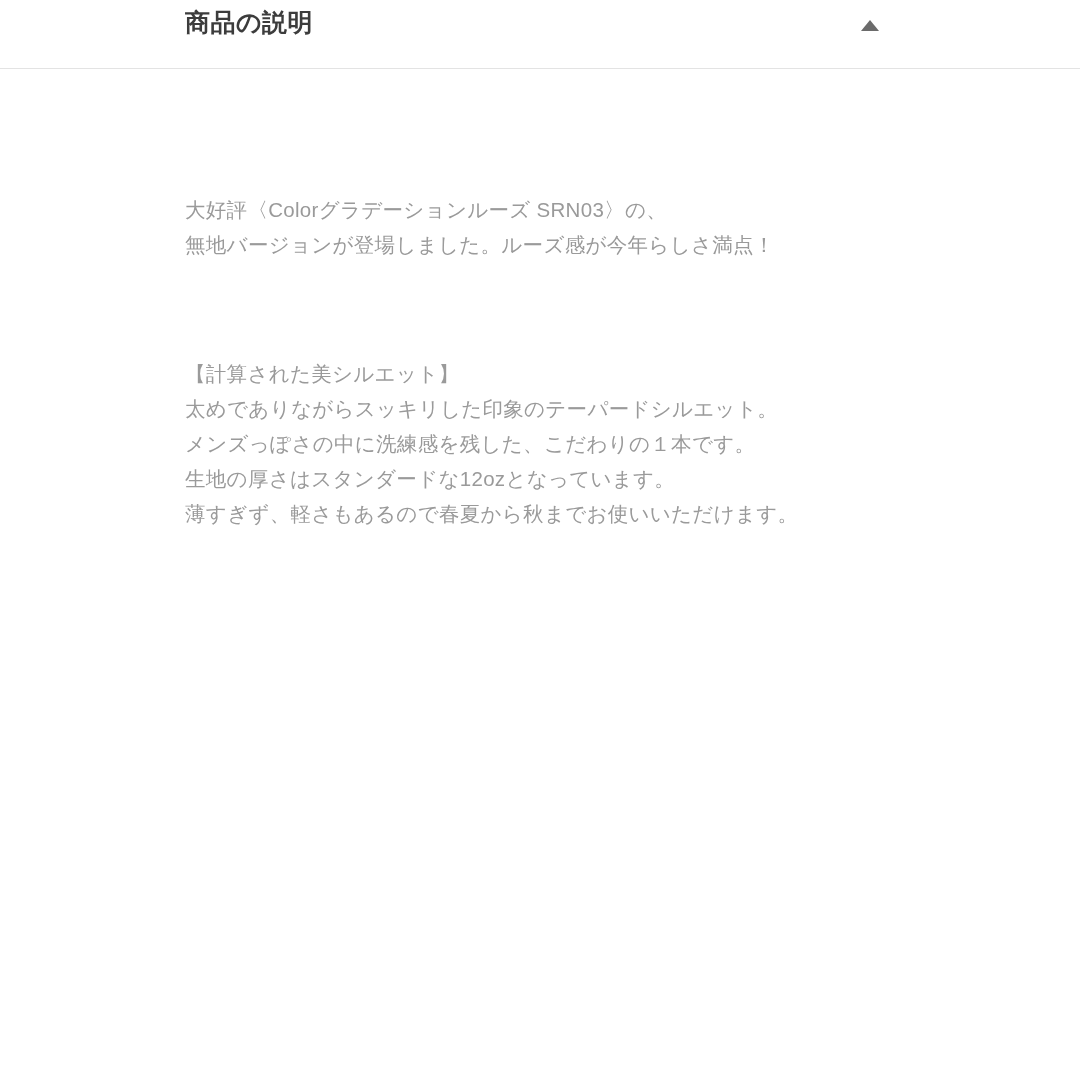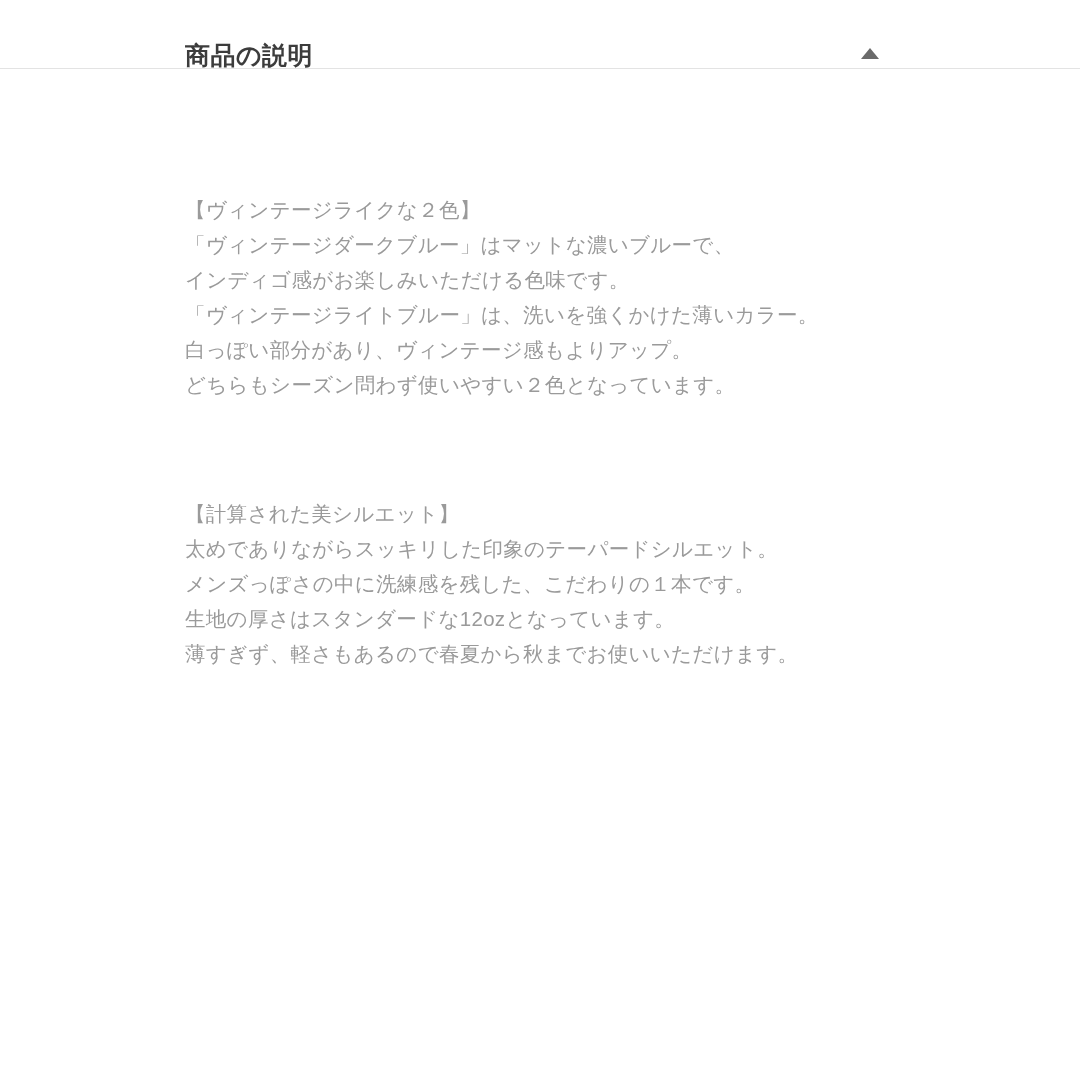--- a/index.html
+++ b/index.html
@@ -16,26 +16,26 @@
   .page {
     position: relative;
     width: 1080px;
     height: 1080px;
     background: #ffffff;
     box-sizing: border-box;
   }
   
   .section-header {
     position: absolute;
-    top: 0;
+    top: 10px;
     left: 0;
     width: 1080px;
     height: 68px;
     display: flex;
-    align-items: flex-end;
+    align-items: flex-start;
     justify-content: space-between;
     box-sizing: border-box;
     padding: 0 195px 0 185px;
   }
   .section-title {
     font-size: 25px;
     font-weight: bold;
     color: #3c3c3c;
     letter-spacing: 0.5px;
     line-height: 1;
@@ -91,26 +91,22 @@
   <div class="section-header">
     <div class="section-title">商品の説明</div>
     <div class="collapse-toggle">
       <span class="caret"></span>
     </div>
   </div>
 
   <div class="divider"></div>
 
   <div class="description">
-    <p class="para">【ヴィンテージライクな２色】
-「ヴィンテージダークブルー」はマットな濃いブルーで、
-インディゴ感がお楽しみいただける色味です。
-「ヴィンテージライトブルー」は、洗いを強くかけた薄いカラー。
-白っぽい部分があり、ヴィンテージ感もよりアップ。
-どちらもシーズン問わず使いやすい２色となっています。</p>
+    <p class="para">大好評〈Colorグラデーションルーズ SRN03〉の、
+無地バージョンが登場しました。ルーズ感が今年らしさ満点！</p>
     <p class="para">【計算された美シルエット】
 太めでありながらスッキリした印象のテーパードシルエット。
 メンズっぽさの中に洗練感を残した、こだわりの１本です。
 生地の厚さはスタンダードな12ozとなっています。
 薄すぎず、軽さもあるので春夏から秋までお使いいただけます。</p>
     
   </div>
 
 </div>
 

